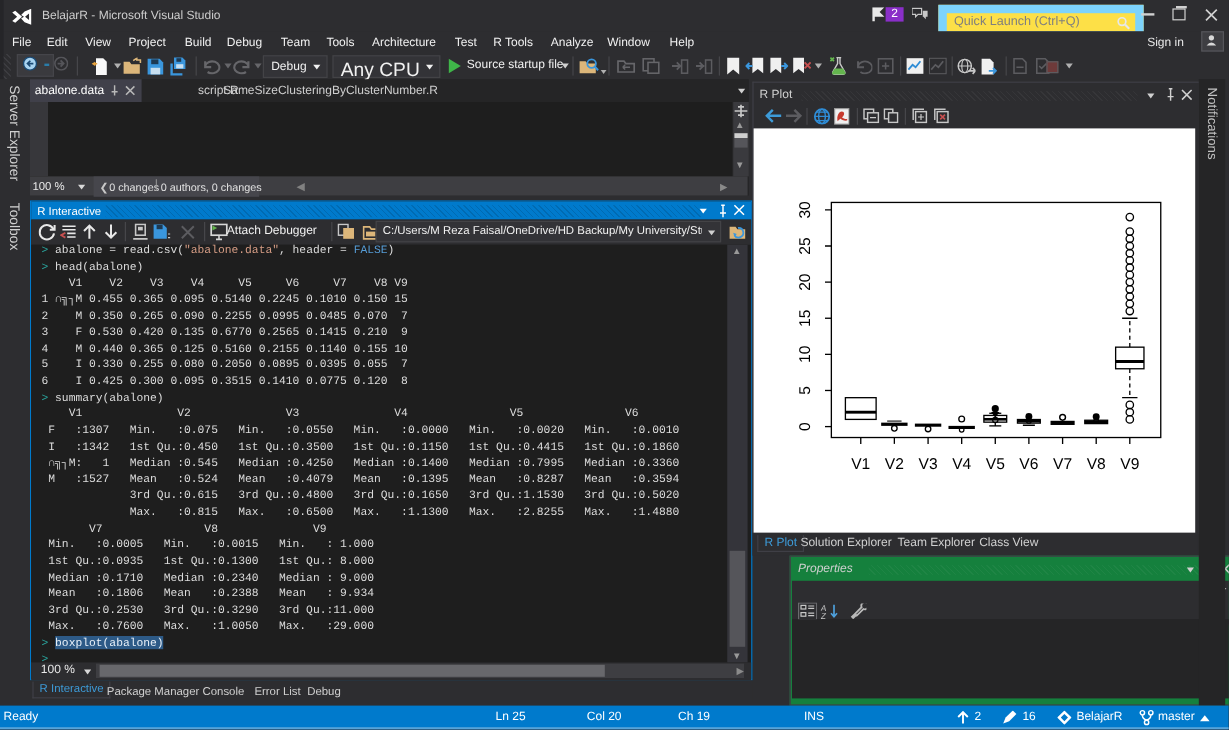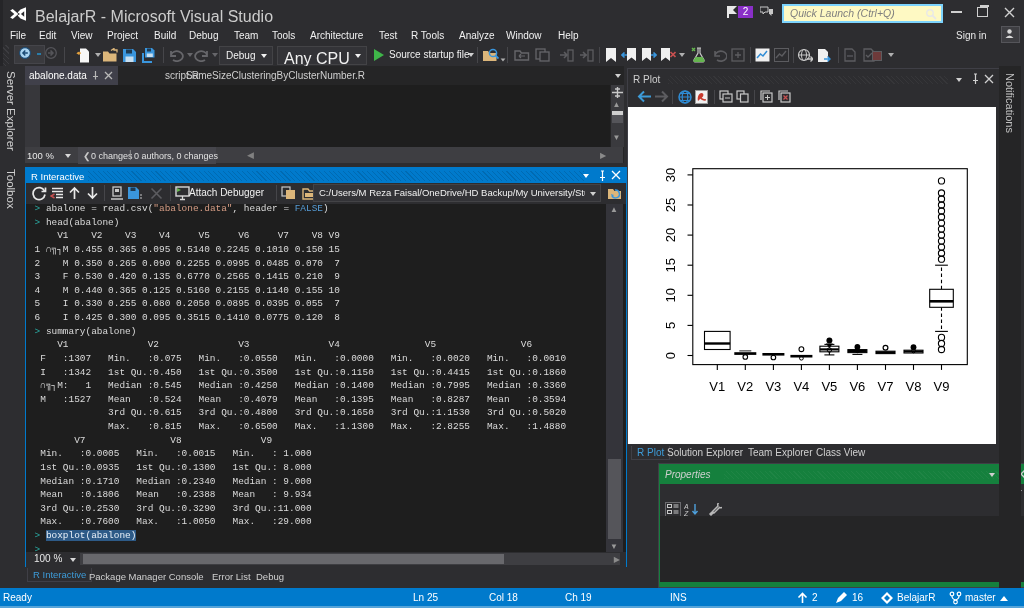--- a/index.html
+++ b/index.html
@@ -13,36 +13,36 @@
 </style></head>
 <body>
 
 <div class="abs" style="left:0;top:0;width:1024px;height:26px;background:#2d2d30;"></div>
 <div class="abs" style="left:9px;top:7px;">
 <svg width="18" height="14" viewBox="0 0 18 14">
       <path d="M1.2 3.4 L3.7 2.0 L9.4 7.0 L3.7 12.0 L1.2 10.6 L5.3 7.0 Z" fill="#ffffff"></path>
       <path d="M17 0.3 L17 13.7 L11.5 11.5 L8.6 8.5 L11.0 7.0 L8.6 5.5 L11.5 2.5 Z M15.2 4.3 L15.2 9.7 L11.9 7.0 Z" fill="#ffffff" fill-rule="evenodd"></path>
     </svg>
 </div>
-<div class="abs" style="left:35px;top:8px;font-size:16px;color:#cccccc;">BelajarR - Microsoft Visual Studio</div>
+<div class="abs" style="left:35px;top:8px;font-size:10px;color:#cccccc;">BelajarR - Microsoft Visual Studio</div>
 
 <div class="abs" style="left:726px;top:6px;">
     <svg width="14" height="12" viewBox="0 0 14 12">
       <path d="M1 0 L11 0 L7 4 L11 8 L3 8 L3 12 L1 12 Z" fill="#e8e8e8"></path>
     </svg>
   </div>
 <div class="abs" style="left:738px;top:6px;width:15px;height:12px;background:#8a2fc8;color:#fff;font-size:10px;text-align:center;line-height:12px;">2</div>
 <div class="abs" style="left:760px;top:6px;">
     <svg width="14" height="12" viewBox="0 0 14 12">
       <path d="M0 1 h8 v5 h-3 l-2 2 v-2 h-3 z" fill="none" stroke="#c8c8c8"></path>
       <path d="M9 3 h4 v5 h-1.5 v2 l-2-2 h-0.5 z" fill="#c8c8c8"></path>
     </svg>
   </div>
 
-<div class="abs" style="left:782px;top:4px;width:157px;height:15px;background:#fef9c3;border:2px solid #7dd3fc;font-style:italic;">
+<div class="abs" style="left:782px;top:4px;width:157px;height:15px;background:#fde047;border:7px solid #7dd3fc;">
 <div class="abs" style="left:6px;top:1px;font-size:10.5px;color:#7f7f7f;">Quick Launch (Ctrl+Q)</div>
 <svg class="abs" style="right:4px;top:2px;" width="12" height="12" viewBox="0 0 12 12">
       <circle cx="5" cy="5" r="3.2" fill="none" stroke="#e8e8e8" stroke-width="1.4"></circle>
       <path d="M7.5 7.5 L11 11" stroke="#e8e8e8" stroke-width="1.8"></path>
     </svg>
 </div>
 
 <div class="abs" style="left:951px;top:11px;width:11px;height:2px;background:#d0d0d0;"></div>
 <div class="abs" style="left:977px;top:7px;width:9px;height:8px;border:1px solid #d0d0d0;"></div>
 <div class="abs" style="left:980px;top:5px;width:9px;height:2px;background:#d0d0d0;"></div>
@@ -567,21 +567,21 @@
 </div>
 <div class="abs" style="left:1px;top:52px;width:368px;height:66px;background:#252526;"></div>
 </div>
 
 <div class="abs" style="left:999px;top:66px;width:22px;height:522px;background:#252526;"></div>
 <div class="abs" style="left:1004px;top:73px;font-size:11px;color:#c0c0c0;writing-mode:vertical-rl;">Notifications</div>
 
 <div class="abs" style="left:0;top:588px;width:1024px;height:20px;background:#007acc;color:#ffffff;font-size:10px;">
 <span class="abs" style="left:3px;top:4px;">Ready</span>
 <span class="abs" style="left:413px;top:4px;">Ln 25</span>
-<span class="abs" style="left:489px;top:4px;">Col 18</span>
+<span class="abs" style="left:489px;top:4px;">Col 20</span>
 <span class="abs" style="left:565px;top:4px;">Ch 19</span>
 <span class="abs" style="left:670px;top:4px;">INS</span>
 <svg class="abs" style="left:797px;top:4px;" width="11" height="12" viewBox="0 0 11 12">
       <path d="M5.5 11 V2 M1.5 5.5 L5.5 1.5 L9.5 5.5" stroke="#fff" stroke-width="1.6" fill="none"></path>
     </svg>
 <span class="abs" style="left:812px;top:4px;">2</span>
 <svg class="abs" style="left:835px;top:4px;" width="13" height="12" viewBox="0 0 13 12">
       <path d="M1 11 L3 6 L9 0 L12 3 L6 9 Z" fill="#fff"></path>
     </svg>
 <span class="abs" style="left:852px;top:4px;">16</span>

